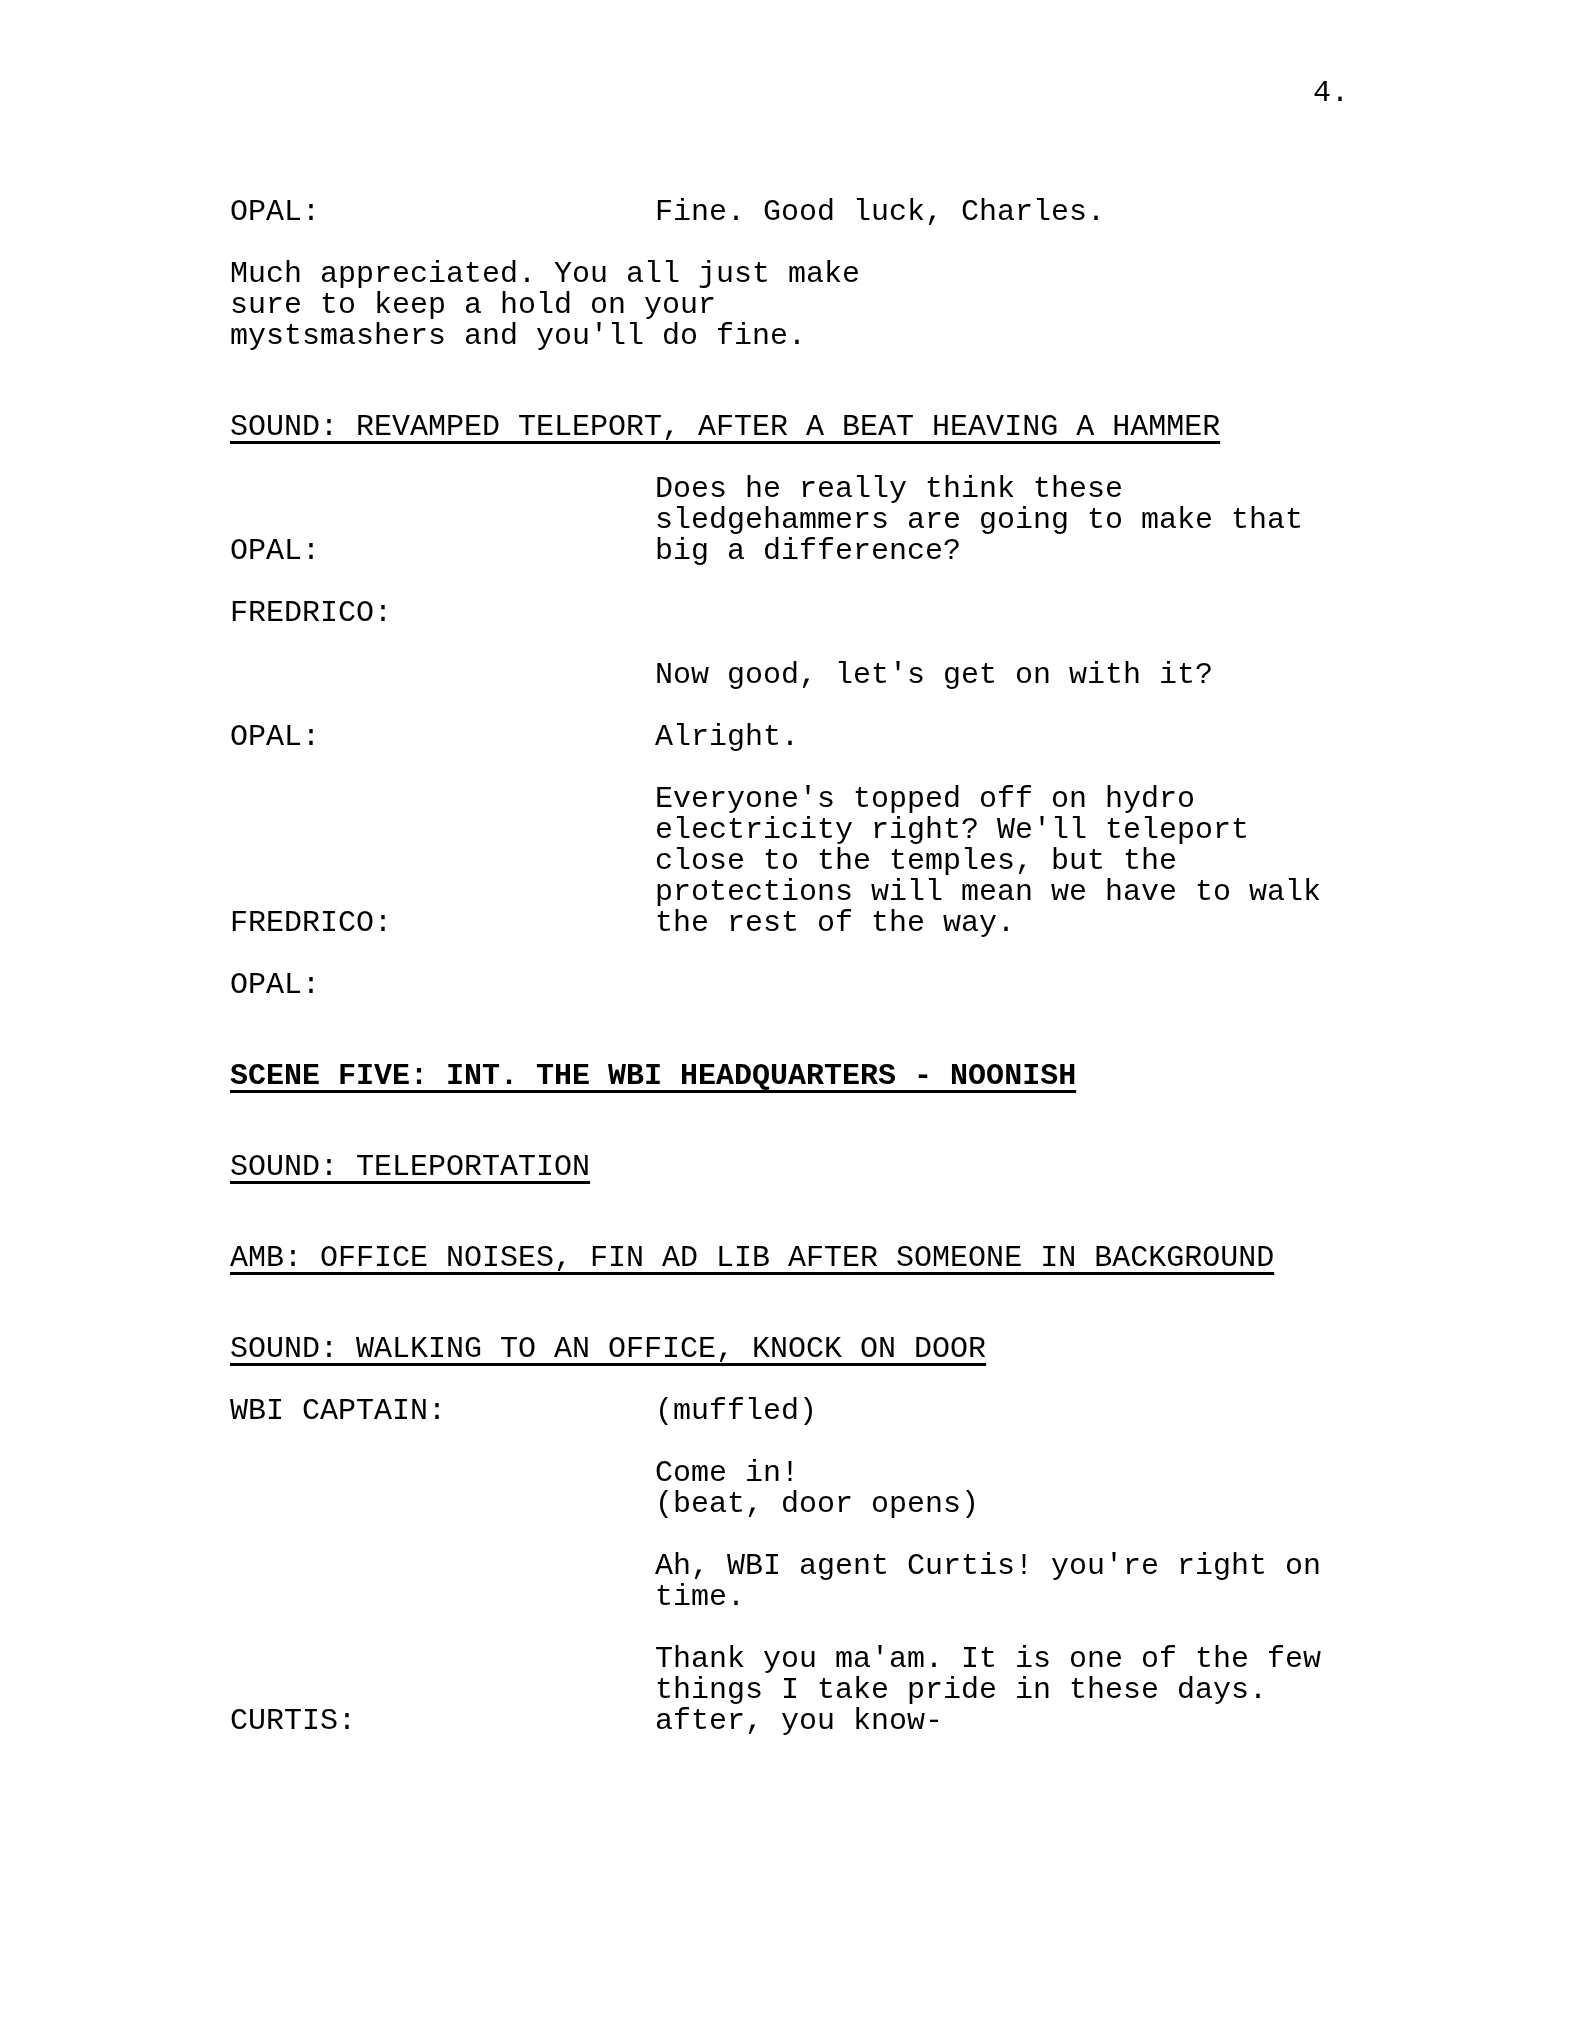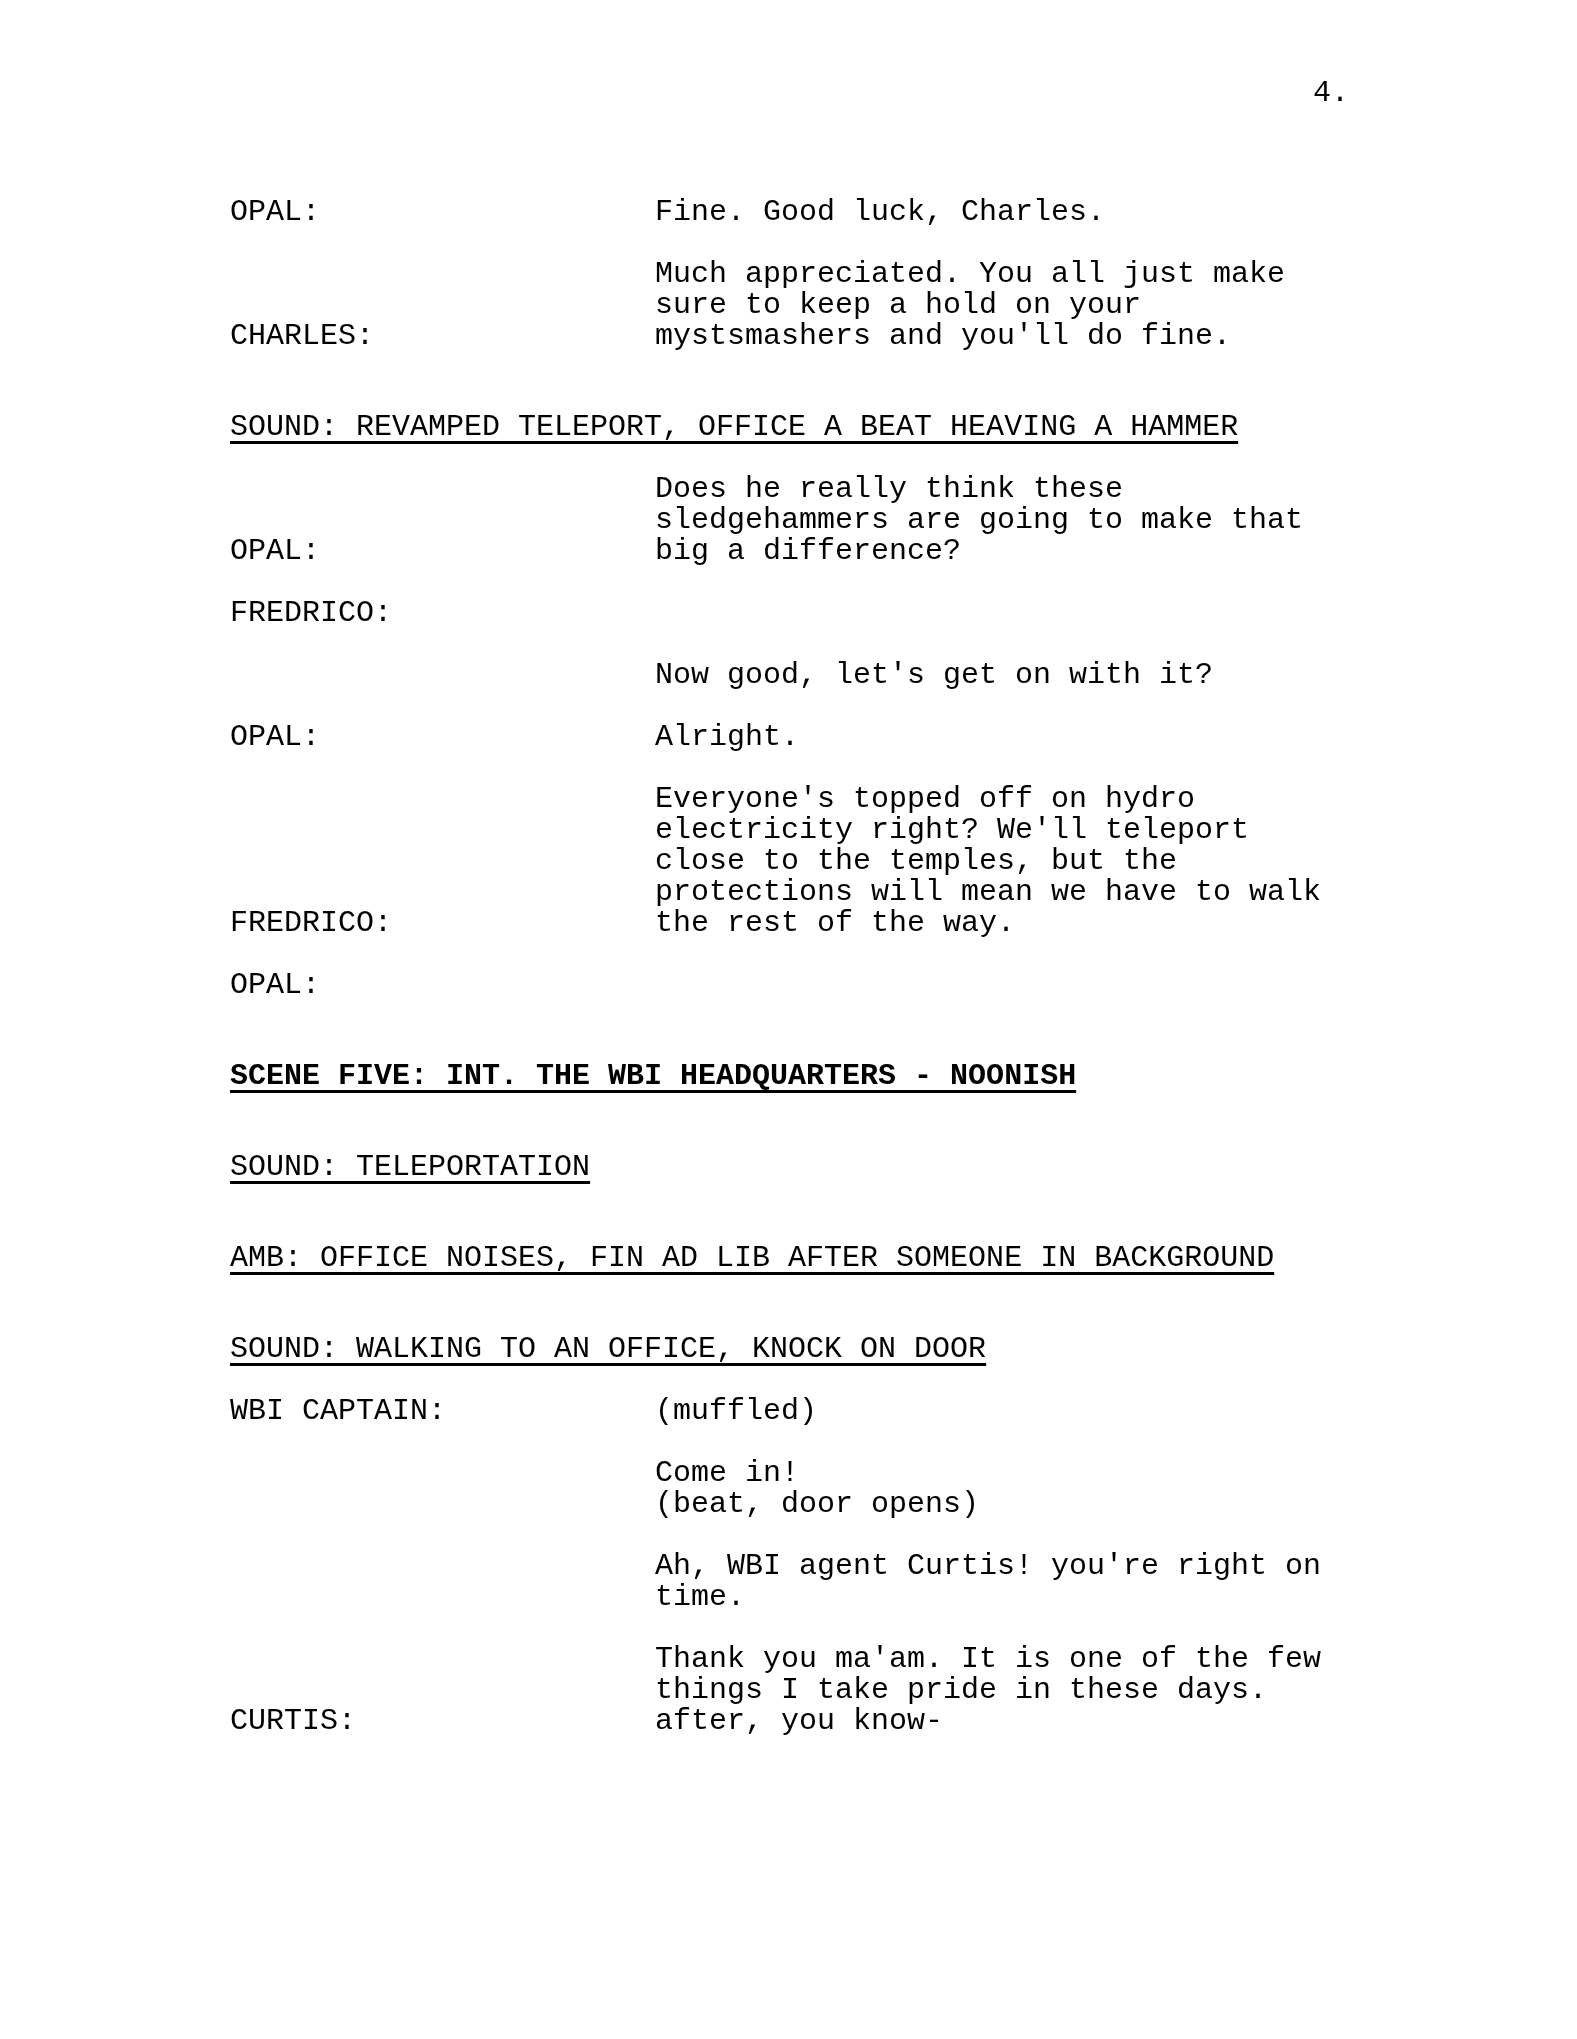--- a/index.html
+++ b/index.html
@@ -60,28 +60,27 @@
 <div class="page">
 
   <div class="page-number">4.</div>
 
   <div class="block block--first dialogue">
     <div class="char">OPAL:</div>
     <div class="speech">Fine. Good luck, Charles.</div>
   </div>
 
   <div class="block dialogue">
-    <div class="char">CHARLES:</div>
     <div class="speech">Much appreciated. You all just make
 sure to keep a hold on your
 mystsmashers and you'll do fine.</div>
   </div>
 
   <div class="block block--cue">
-    <span class="u">SOUND: REVAMPED TELEPORT, OFFICE A BEAT HEAVING A HAMMER</span>
+    <span class="u">SOUND: REVAMPED TELEPORT, AFTER A BEAT HEAVING A HAMMER</span>
   </div>
 
   <div class="block dialogue">
     <div class="char">OPAL:</div>
     <div class="speech">Does he really think these
 sledgehammers are going to make that
 big a difference?</div>
   </div>
 
   <div class="block dialogue">

